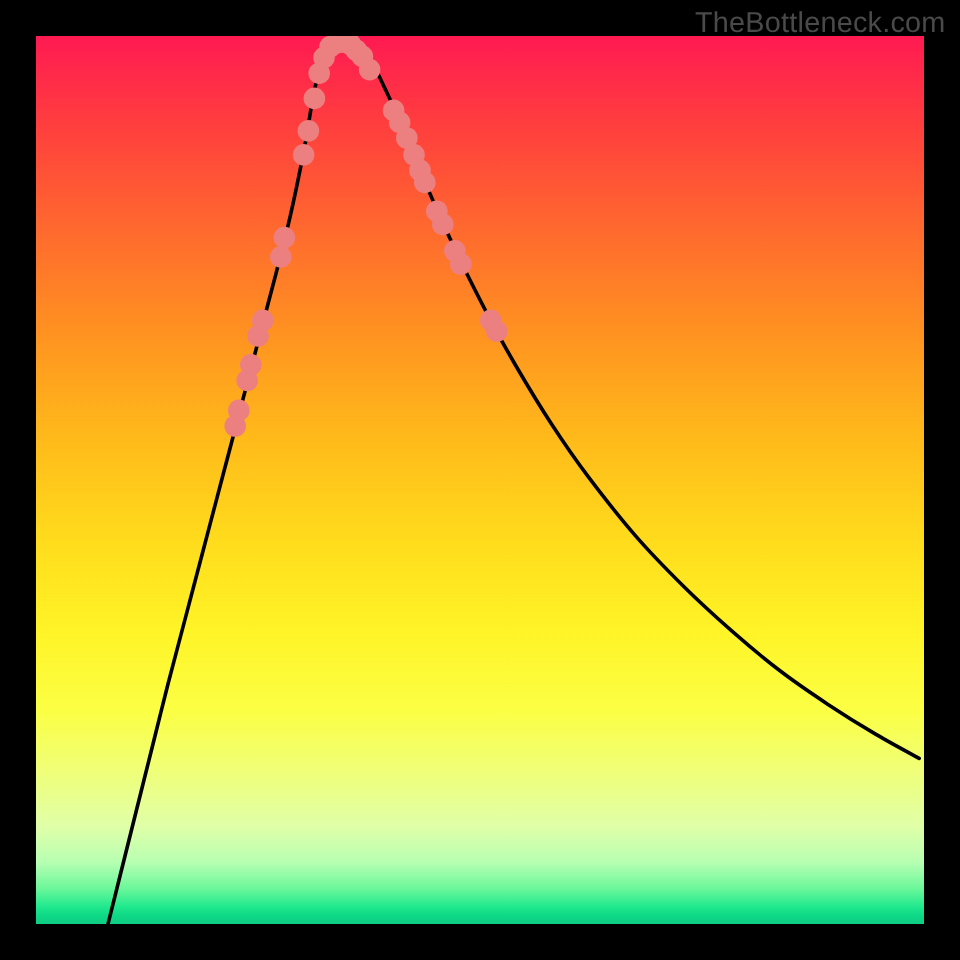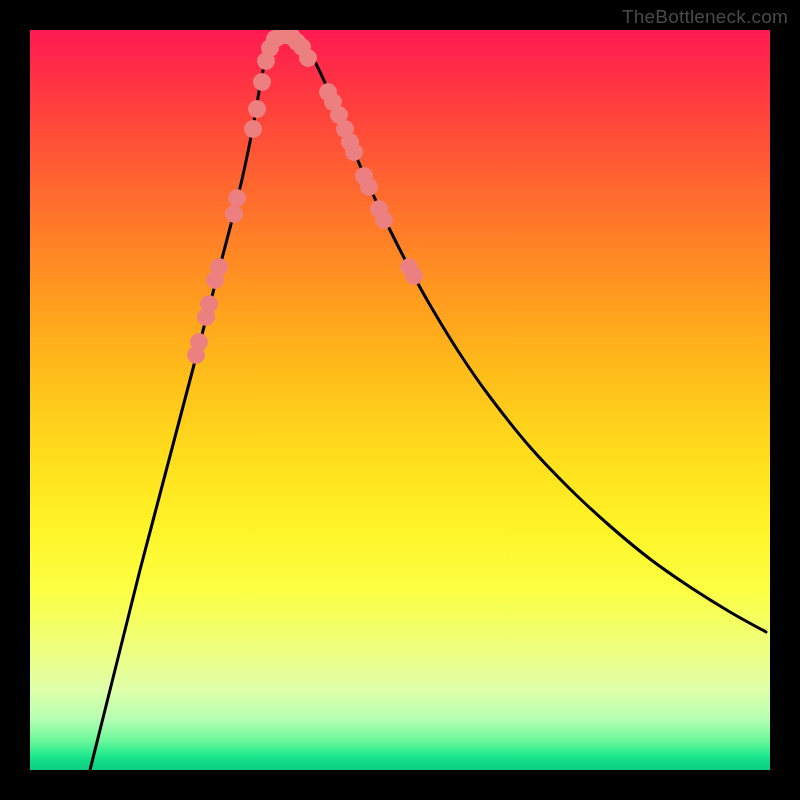--- a/index.html
+++ b/index.html
@@ -41,21 +41,21 @@
       #22E98E 98%,
       #0ED986 99%,
       #0ECD84 100%
     );
   }
   .watermark {
     position: absolute;
     top: 6px;
     right: 12px;
     color: #4a4a4a;
-    font-size: 19px;
+    font-size: 24px;
     font-weight: 400;
     letter-spacing: 0.2px;
     user-select: none;
   }
   svg.curve {
     position: absolute;
     left: 0;
     top: 0;
     width: 740px;
     height: 740px;

